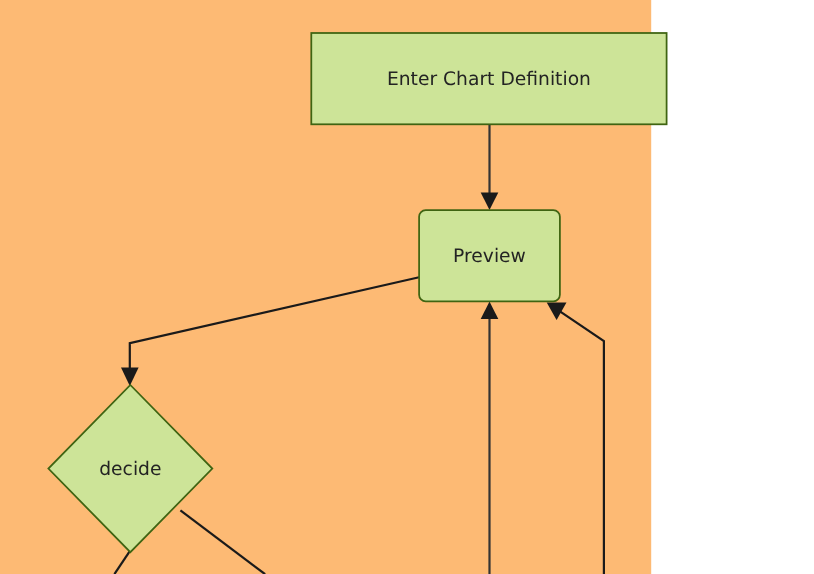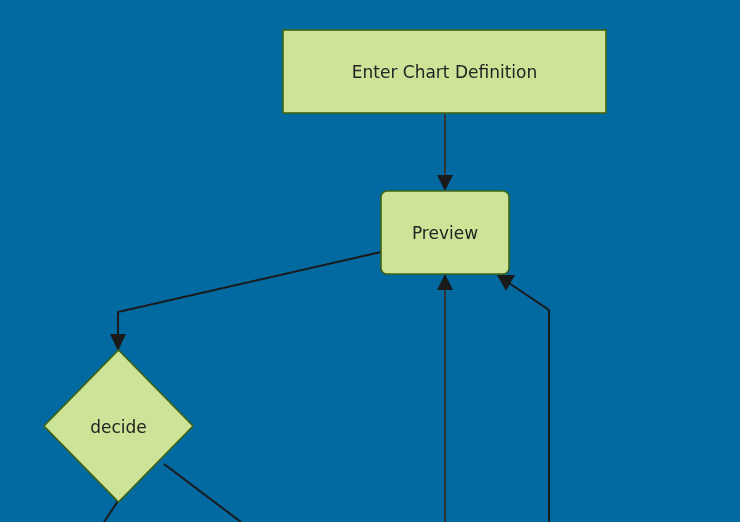--- a/index.html
+++ b/index.html
@@ -8,23 +8,23 @@
     background: #ffffff;
   }
   body {
     width: 740px;
     height: 522px;
     overflow: hidden;
     font-family: "DejaVu Sans", "Liberation Sans", sans-serif;
   }
   #flowchart-canvas {
     position: relative;
-    width: 740px;
+    width: 592px;
     height: 522px;
-    background: #0369a1;
+    background: #fdba74;
     text-decoration: underline;
   }
   svg.diagram {
     display: block;
     width: 740px;
     height: 522px;
   }
   .node-shape {
     stroke-width: 1.6px;
   }

